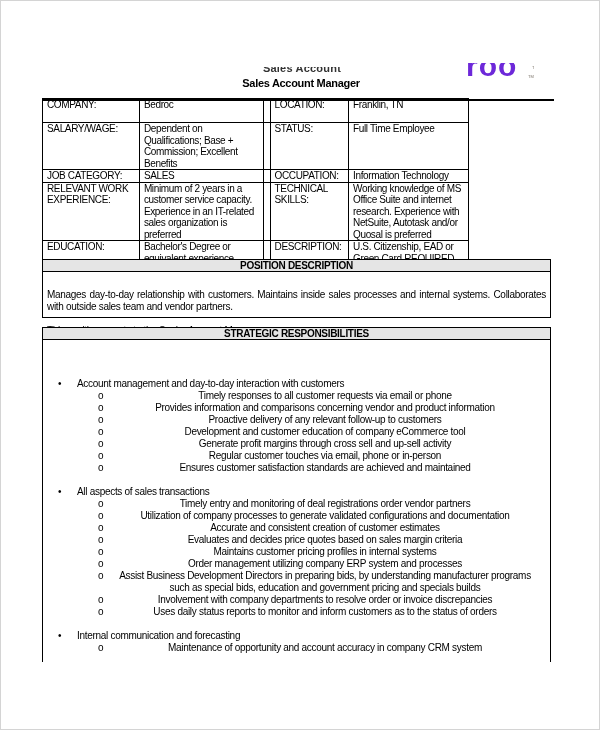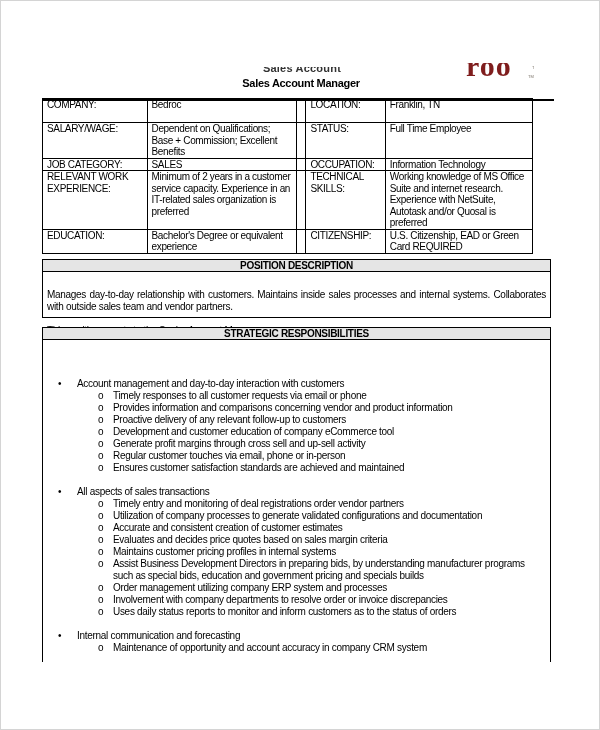--- a/index.html
+++ b/index.html
@@ -20,28 +20,28 @@
   .ghost-title span { display: block; margin-top: -4px; letter-spacing: 0.2px; }
   .doc-title {
     position: absolute; left: 0; width: 600px; top: 76px; text-align: center;
     font-size: 11px; font-weight: bold; letter-spacing: -0.3px;
   }
   .logo {
     position: absolute; left: 465px; top: 62px; width: 68px; height: 16px; overflow: hidden;
   }
   .logo .glyphs {
     position: absolute; left: 0; top: -14px;
-    font-size: 30px; font-weight: bold; color: #7f1d1d; letter-spacing: 1px;
-    font-family: Liberation Serif, serif;
+    font-size: 30px; font-weight: bold; color: #6d28d9; letter-spacing: 1px;
+    font-family: Liberation Sans, sans-serif;
   }
   .logo .tm { position: absolute; font-size: 4px; color: #7a7268; }
   .rule { position: absolute; left: 41px; top: 98px; width: 512px; height: 2px; background: #000; }
 
   table.info {
-    position: absolute; left: 41px; top: 97px; width: 491px;
+    position: absolute; left: 41px; top: 97px; width: 427px;
     border-collapse: collapse; font-size: 10px; line-height: 11.5px; letter-spacing: -0.35px;
   }
   table.info td { border: 1px solid #000; vertical-align: top; padding: 0 4px; }
   table.info td.spacer { padding: 0; }
 
   .section {
     position: absolute; left: 41px; width: 507px; border: 1px solid #000;
     font-size: 10px; line-height: 12px; letter-spacing: -0.3px;
   }
   .section .sec-header {
@@ -50,21 +50,21 @@
   }
   .section .sec-body { padding: 17px 4px; }
   .justify { text-align: justify; text-align-last: left; }
   .pos-desc { top: 258px; height: 57px; }
   .strategic { top: 326px; height: 334px; border-bottom: none; overflow: hidden; }
   .blank { height: 12px; }
   ul.l1 { list-style: none; margin: 9px; padding: 0; }
   ul.l1 > li { position: relative; padding-left: 21px; }
   ul.l1 > li::before { content: "\2022"; position: absolute; left: 2px; top: 0; }
   ul.l2 { list-style: none; margin: 0; padding: 0; }
-  ul.l2 > li { position: relative; padding-left: 36px; }
+  ul.l2 > li { position: relative; padding-left: 36px; text-align: center; }
   ul.l2 > li::before { content: "o"; position: absolute; left: 21px; top: 0; }
   .group { margin-bottom: 12px; }
 </style>
 </head>
 <body>
 
 <div class="page-frame">
 
   <div class="ghost-title">
       <span>Sales Account Manager</span>
@@ -113,21 +113,21 @@
       <td>RELEVANT WORK EXPERIENCE:</td>
       <td>Minimum of 2 years in a customer service capacity. Experience in an IT-related sales organization is preferred</td>
       <td class="spacer"></td>
       <td>TECHNICAL SKILLS:</td>
       <td>Working knowledge of MS Office Suite and internet research. Experience with NetSuite, Autotask and/or Quosal is preferred</td>
     </tr>
     <tr style="height:23px">
       <td>EDUCATION:</td>
       <td>Bachelor's Degree or equivalent experience</td>
       <td class="spacer"></td>
-      <td>CITIZENSHIP:</td>
+      <td>DESCRIPTION:</td>
       <td>U.S. Citizenship, EAD or Green Card REQUIRED</td>
     </tr>
   </tbody>
     </table>
 
   <div class="section pos-desc">
     <div class="sec-header">POSITION DESCRIPTION</div>
     <div class="sec-body">
       <div class="justify">Manages day-to-day relationship with customers. Maintains inside sales processes and internal systems. Collaborates with outside sales team and vendor partners.</div>
       <div class="blank"></div>
@@ -153,22 +153,22 @@
           </ul>
         </li>
         <li class="group">
           <span>All aspects of sales transactions</span>
           <ul class="l2">
             <li>Timely entry and monitoring of deal registrations order vendor partners</li>
             <li>Utilization of company processes to generate validated configurations and documentation</li>
             <li>Accurate and consistent creation of customer estimates</li>
             <li>Evaluates and decides price quotes based on sales margin criteria</li>
             <li>Maintains customer pricing profiles in internal systems</li>
+            <li>Order management utilizing company ERP system and processes</li>
             <li>Assist Business Development Directors in preparing bids, by understanding manufacturer programs such as special bids, education and government pricing and specials builds</li>
-            <li>Order management utilizing company ERP system and processes</li>
             <li>Involvement with company departments to resolve order or invoice discrepancies</li>
             <li>Uses daily status reports to monitor and inform customers as to the status of orders</li>
           </ul>
         </li>
         <li class="group">
           <span>Internal communication and forecasting</span>
           <ul class="l2">
             <li>Maintenance of opportunity and account accuracy in company CRM system</li>
           </ul>
         </li>

